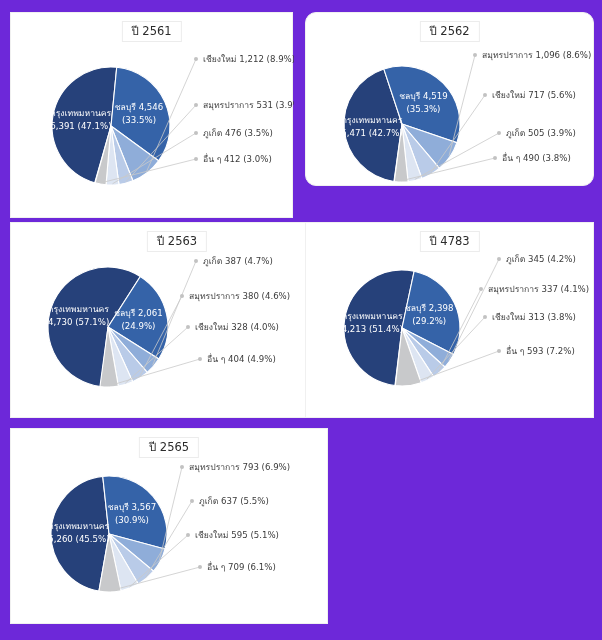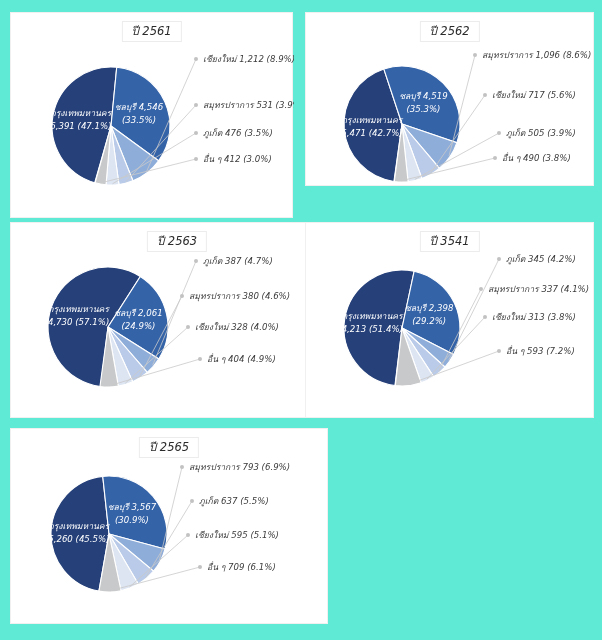--- a/index.html
+++ b/index.html
@@ -5,23 +5,22 @@
   html, body {
     margin: 0;
     padding: 0;
     background: #ffffff;
     font-family: "DejaVu Sans", "Liberation Sans", sans-serif;
   }
   #page {
     position: relative;
     width: 602px;
     height: 640px;
-    background: #5eead4;
+    background: #6d28d9;
     overflow: hidden;
-    font-style: italic;
   }
   .card {
     position: absolute;
     background: #ffffff;
     border: 1px solid #f0f0f0;
     box-sizing: border-box;
   }
   .card-title {
     position: absolute;
     top: 8px;
@@ -81,21 +80,21 @@
         <circle cx="185" cy="92" r="2" class="dot"></circle>
         <text x="192" y="95" class="callout-label">สมุทรปราการ 531 (3.9%)</text>
         <path d="M 101.5 170.8 L 185 120" class="leader"></path>
         <circle cx="185" cy="120" r="2" class="dot"></circle>
         <text x="192" y="123" class="callout-label">ภูเก็ต 476 (3.5%)</text>
         <path d="M 89.7 169.9 L 185 146" class="leader"></path>
         <circle cx="185" cy="146" r="2" class="dot"></circle>
         <text x="192" y="149" class="callout-label">อื่น ๆ 412 (3.0%)</text>
       </svg>
     </div>
-    <div class="card" style="left: 305px; top: 12px; width: 289px; height: 174px;">
+    <div class="card" style="left: 305px; top: 12px; width: 289px; height: 174px; border-radius: 11px;">
       <div class="card-title">ปี 2562</div>
       <svg class="chart-svg" width="289" height="206">
         <path d="M 96 111 L 87.93 168.44 A 58 58 0 0 1 77.81 55.93 Z" fill="#26417a" stroke="#ffffff" stroke-width="1.1"></path>
         <path d="M 96 111 L 77.81 55.93 A 58 58 0 0 1 150.91 129.69 Z" fill="#3563a8" stroke="#ffffff" stroke-width="1.1"></path>
         <path d="M 96 111 L 150.91 129.69 A 58 58 0 0 1 133.47 155.27 Z" fill="#8fadd9" stroke="#ffffff" stroke-width="1.1"></path>
         <path d="M 96 111 L 133.47 155.27 A 58 58 0 0 1 115.91 165.47 Z" fill="#b9cbe8" stroke="#ffffff" stroke-width="1.1"></path>
         <path d="M 96 111 L 115.91 165.47 A 58 58 0 0 1 102.10 168.68 Z" fill="#dde5f2" stroke="#ffffff" stroke-width="1.1"></path>
         <path d="M 96 111 L 102.10 168.68 A 58 58 0 0 1 88.29 168.49 Z" fill="#c8c9cb" stroke="#ffffff" stroke-width="1.1"></path>
         <text x="117.4" y="85.8" text-anchor="middle" class="slice-label">ชลบุรี 4,519</text>
         <text x="117.4" y="98.8" text-anchor="middle" class="slice-label">(35.3%)</text>
@@ -136,21 +135,21 @@
         <text x="178" y="76" class="callout-label">สมุทรปราการ 380 (4.6%)</text>
         <path d="M 114.3 160.2 L 177 104" class="leader"></path>
         <circle cx="177" cy="104" r="2" class="dot"></circle>
         <text x="184" y="107" class="callout-label">เชียงใหม่ 328 (4.0%)</text>
         <path d="M 98.1 162.8 L 189 136" class="leader"></path>
         <circle cx="189" cy="136" r="2" class="dot"></circle>
         <text x="196" y="139" class="callout-label">อื่น ๆ 404 (4.9%)</text>
       </svg>
     </div>
     <div class="card" style="left: 305px; top: 222px; width: 289px; height: 196px;">
-      <div class="card-title">ปี 3541</div>
+      <div class="card-title">ปี 4783</div>
       <svg class="chart-svg" width="289" height="196">
         <path d="M 96 105 L 88.93 162.57 A 58 58 0 1 1 108.10 48.28 Z" fill="#26417a" stroke="#ffffff" stroke-width="1.1"></path>
         <path d="M 96 105 L 108.10 48.28 A 58 58 0 0 1 147.60 131.48 Z" fill="#3563a8" stroke="#ffffff" stroke-width="1.1"></path>
         <path d="M 96 105 L 147.60 131.48 A 58 58 0 0 1 138.91 144.02 Z" fill="#8fadd9" stroke="#ffffff" stroke-width="1.1"></path>
         <path d="M 96 105 L 138.91 144.02 A 58 58 0 0 1 127.56 153.66 Z" fill="#b9cbe8" stroke="#ffffff" stroke-width="1.1"></path>
         <path d="M 96 105 L 127.56 153.66 A 58 58 0 0 1 115.15 159.75 Z" fill="#dde5f2" stroke="#ffffff" stroke-width="1.1"></path>
         <path d="M 96 105 L 115.15 159.75 A 58 58 0 0 1 89.29 162.61 Z" fill="#c8c9cb" stroke="#ffffff" stroke-width="1.1"></path>
         <text x="123.2" y="88.1" text-anchor="middle" class="slice-label">ชลบุรี 2,398</text>
         <text x="123.2" y="101.1" text-anchor="middle" class="slice-label">(29.2%)</text>
         <text x="66.3" y="96.0" text-anchor="middle" class="slice-label">กรุงเทพมหานคร</text>

